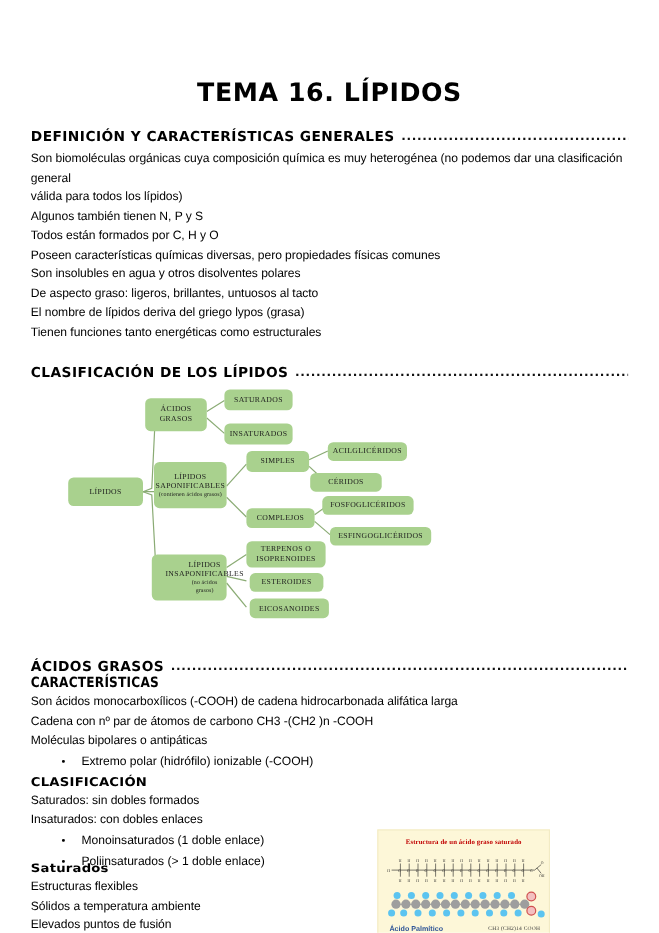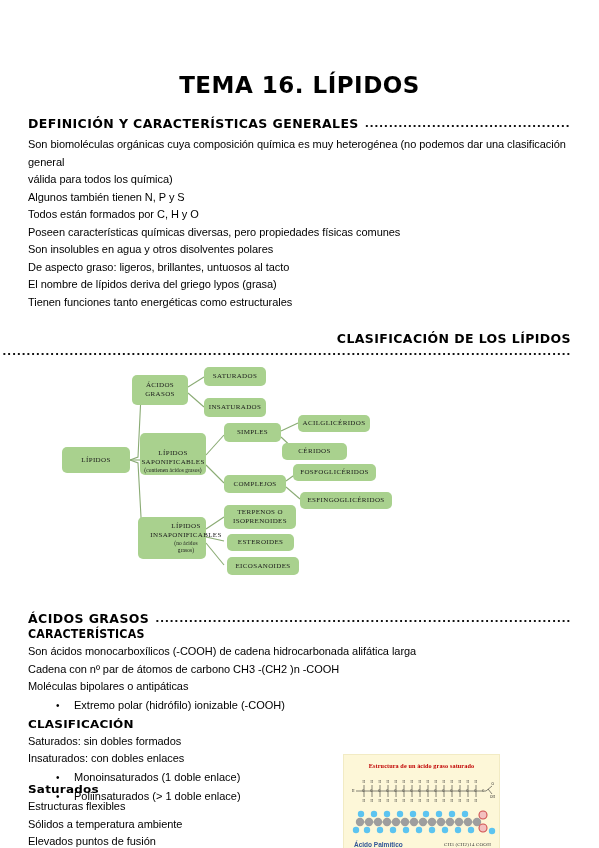--- a/index.html
+++ b/index.html
@@ -204,31 +204,31 @@
 
   <h1 class="doc-title">TEMA 16. LÍPIDOS</h1>
 
   <div class="section-head">
     <span class="label">DEFINICIÓN Y CARACTERÍSTICAS GENERALES</span>
     <span class="leader">................................................................................................................</span>
   </div>
 
   <div>
     <p class="line">Son biomoléculas orgánicas cuya composición química es muy heterogénea (no podemos dar una clasificación general</p>
-    <p class="line">válida para todos los química)</p>
+    <p class="line">válida para todos los lípidos)</p>
     <p class="line">Algunos también tienen N, P y S</p>
     <p class="line">Todos están formados por C, H y O</p>
     <p class="line">Poseen características químicas diversas, pero propiedades físicas comunes</p>
     <p class="line">Son insolubles en agua y otros disolventes polares</p>
     <p class="line">De aspecto graso: ligeros, brillantes, untuosos al tacto</p>
     <p class="line">El nombre de lípidos deriva del griego lypos (grasa)</p>
     <p class="line">Tienen funciones tanto energéticas como estructurales</p>
   </div>
 
-  <div class="section-head" style="margin-top:20px;flex-direction:column;">
+  <div class="section-head" style="margin-top:20px;">
     <span class="label">CLASIFICACIÓN DE LOS LÍPIDOS</span>
     <span class="leader">.......................................................................................................................</span>
   </div>
 
   <div class="diagram">
     <svg viewBox="0 0 543 232">
       <g stroke="#8aab74" stroke-width="1.1" fill="none">
 
         <path d="M102,95 L110,92 L113,30"></path>
 
@@ -263,21 +263,21 @@
     </div>
 
     <div class="node" style="left:176px; top:2px; width:62px; height:19px;">
       <span>SATURADOS</span>
     </div>
 
     <div class="node" style="left:176px; top:33px; width:62px; height:19px;">
       <span>INSATURADOS</span>
     </div>
 
-    <div class="node" style="left:112px; top:68px; width:66px; height:42px; flex-direction:column; justify-content:flex-end;">
+    <div class="node" style="left:112px; top:68px; width:66px; height:42px; flex-direction:column; justify-content:center;">
       <span>LÍPIDOS SAPONIFICABLES</span>
       <span class="sub">(contienen ácidos grasos)</span>
     </div>
 
     <div class="node" style="left:196px; top:58px; width:57px; height:19px;">
       <span>SIMPLES</span>
     </div>
 
     <div class="node" style="left:196px; top:110px; width:62px; height:18px;">
       <span>COMPLEJOS</span>

